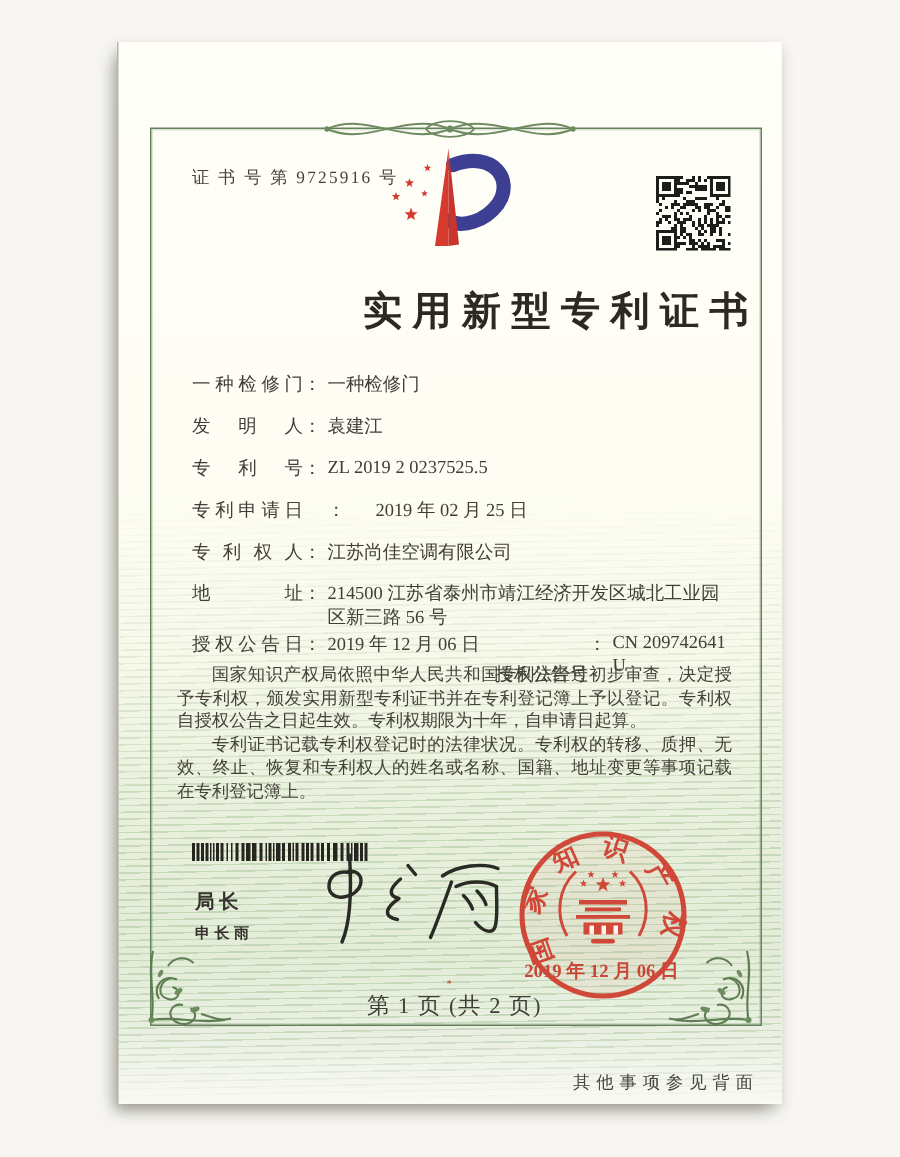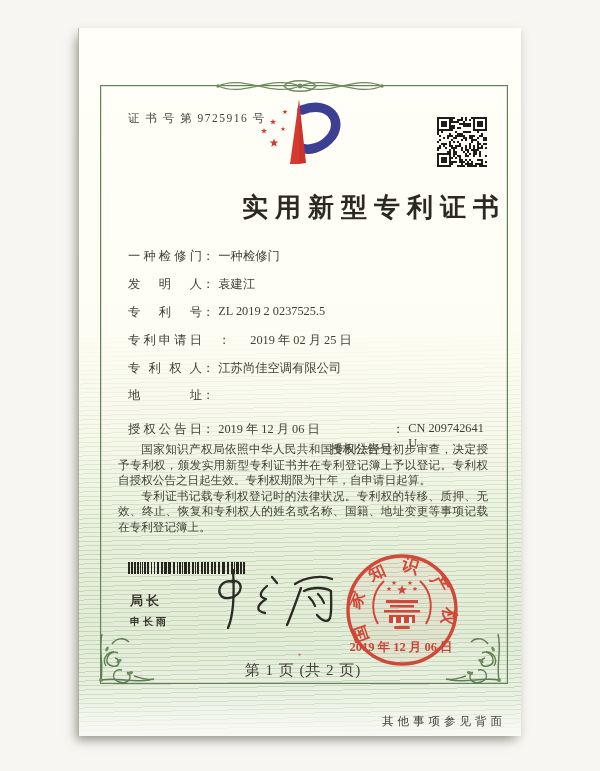--- a/index.html
+++ b/index.html
@@ -410,20 +410,21 @@
     <span class="fvalue">2019 年 02 月 25 日</span>
   </div>
   <div class="field-row row-patentee">
     <span class="flabel">专利权人</span>
       <span class="fcolon">：</span>
     <span class="fvalue">江苏尚佳空调有限公司</span>
   </div>
   <div class="field-row row-address">
     <span class="flabel">地址</span>
       <span class="fcolon">：</span>
+    <span class="fvalue">214500 江苏省泰州市靖江经济开发区城北工业园区新三路 56 号</span>
   </div>
   <div class="field-row row-grant" style="position:absolute;">
     <span class="grant-group">
       <span class="flabel">授权公告日</span>
         <span class="fcolon">：</span>
       <span class="fvalue">2019 年 12 月 06 日</span>
     </span>
     <span class="grant-no-group">
       <span class="flabel">授权公告号</span>
         <span class="fcolon">：</span>

